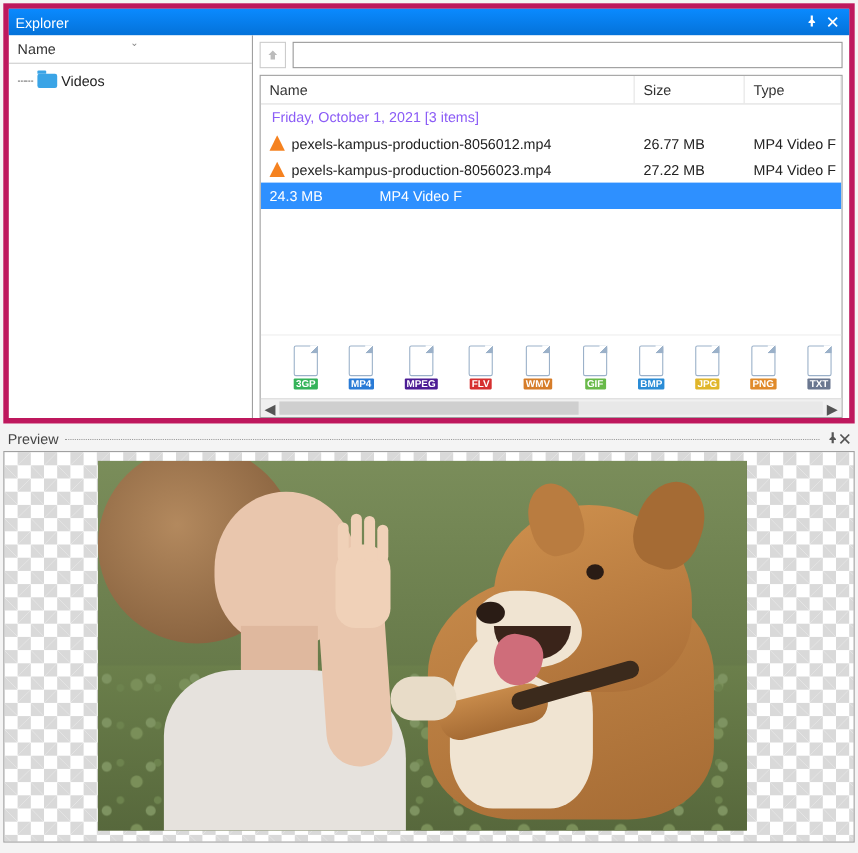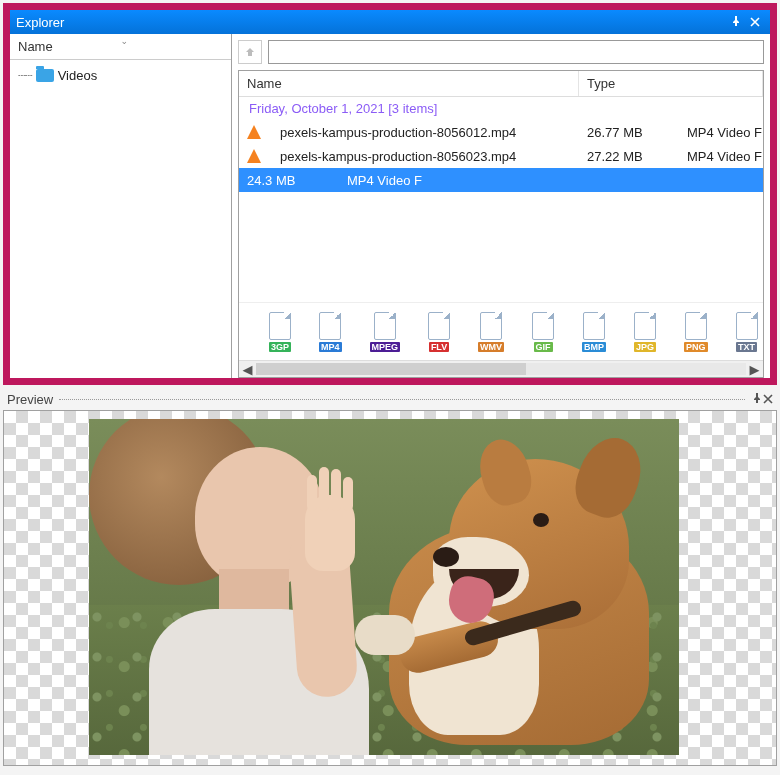--- a/index.html
+++ b/index.html
@@ -1,19 +1,19 @@
 <!DOCTYPE html>
 <html><head>
 <meta charset="utf-8">
 <style>
   * { box-sizing: border-box; margin: 0; padding: 0; font-family: "Segoe UI", Arial, sans-serif; font-size: 13px; }
   body { background: #f4f4f4; width: 780px; height: 775px; overflow: hidden; color: #222; }
 
   
-  .explorer-panel { width: 774px; height: 382px; margin: 3px; border: 7px solid #be185d; background: #fff; display: flex; flex-direction: column; }
+  .explorer-panel { width: 774px; height: 382px; margin: 3px; border: 5px solid #be185d; background: #fff; display: flex; flex-direction: column; }
   .titlebar { height: 24px; background: linear-gradient(#0a8aff,#0472d9); color: #fff; display: flex; align-items: center; padding: 0 6px; }
   .titlebar .title { flex: 1; font-size: 13px; }
   .titlebar .title-icon { cursor: pointer; padding: 0 4px; }
   .explorer-body { flex:1; display:flex; overflow:hidden; }
 
   
   .tree-pane { width: 222px; border-right: 1px solid #a0a0a0; display:flex; flex-direction:column; }
   .tree-header { height: 26px; border-bottom: 1px solid #ccc; display:flex; align-items:center; padding-left:8px; color:#333; position:relative; }
   .tree-header .sort-arrow { position:absolute; left:50%; top:2px; font-size:9px; color:#888; }
   .tree-body { flex:1; padding:6px 4px; }
@@ -31,21 +31,21 @@
   .col-headers { height:26px; display:flex; border-bottom:1px solid #ddd; }
   .col { display:flex; align-items:center; padding-left:8px; border-right:1px solid #e4e4e4; color:#333; }
   .col.name { width:340px; }
   .col.size { width:100px; }
   .col.type { flex:1; }
   .group-header { padding:4px 10px; color:#8b5cf6; font-size:13px; }
   .file-rows { flex:1; overflow:hidden; }
   .file-row { display:flex; align-items:center; height:24px; cursor:pointer; }
   .file-row.selected { background:#2e90ff; color:#fff; }
   .file-row .cell { padding-left:8px; overflow:hidden; white-space:nowrap; }
-  .file-row .cell.name { width:340px; display:flex; align-items:center; gap:19px; }
+  .file-row .cell.name { width:340px; display:flex; align-items:center; gap:6px; }
   .file-row .cell.size { width:100px; }
   .file-row .cell.type { flex:1; }
   .vlc-cone { width:0; height:0; border-left:7px solid transparent; border-right:7px solid transparent; border-bottom:14px solid #f58220; display:inline-block; }
 
   
   .format-row { height:58px; display:flex; align-items:center; gap:28px; padding:0 30px; border-top:1px solid #eee; }
   .fmt { display:flex; flex-direction:column; align-items:center; gap:2px; cursor:pointer; }
   .fmt .doc { width:22px; height:28px; background:#fff; border:1px solid #9bb1c9; border-radius:2px; position:relative; display:flex; align-items:center; justify-content:center; }
   .fmt .doc::before { content:""; position:absolute; top:-1px; right:-1px; width:7px; height:7px; background:linear-gradient(135deg,#fff 50%,#9bb1c9 50%); }
   .fmt .label { font-size:9px; font-weight:bold; padding:0 2px; border-radius:1px; color:#fff; }
@@ -142,20 +142,23 @@
               <path d="M7 3l-4 4h2v4h4V7h2z" fill="#bcbcbc"></path>
             </svg>
         </div>
         <input class="path-input" value="" style="">
       </div>
 
       <div class="file-list-frame">
         <div class="col-headers">
           <div class="col name">
               <span>Name</span>
+            </div>
+          <div class="col size">
+              <span>Size</span>
             </div>
           <div class="col type">
               <span>Type</span>
             </div>
         </div>
         <div class="group-header">Friday, October 1, 2021 [3 items]</div>
         <div class="file-rows" id="file-rows">
             <div class="file-row">
               <div class="cell name">
                 <span class="vlc-cone"></span>

